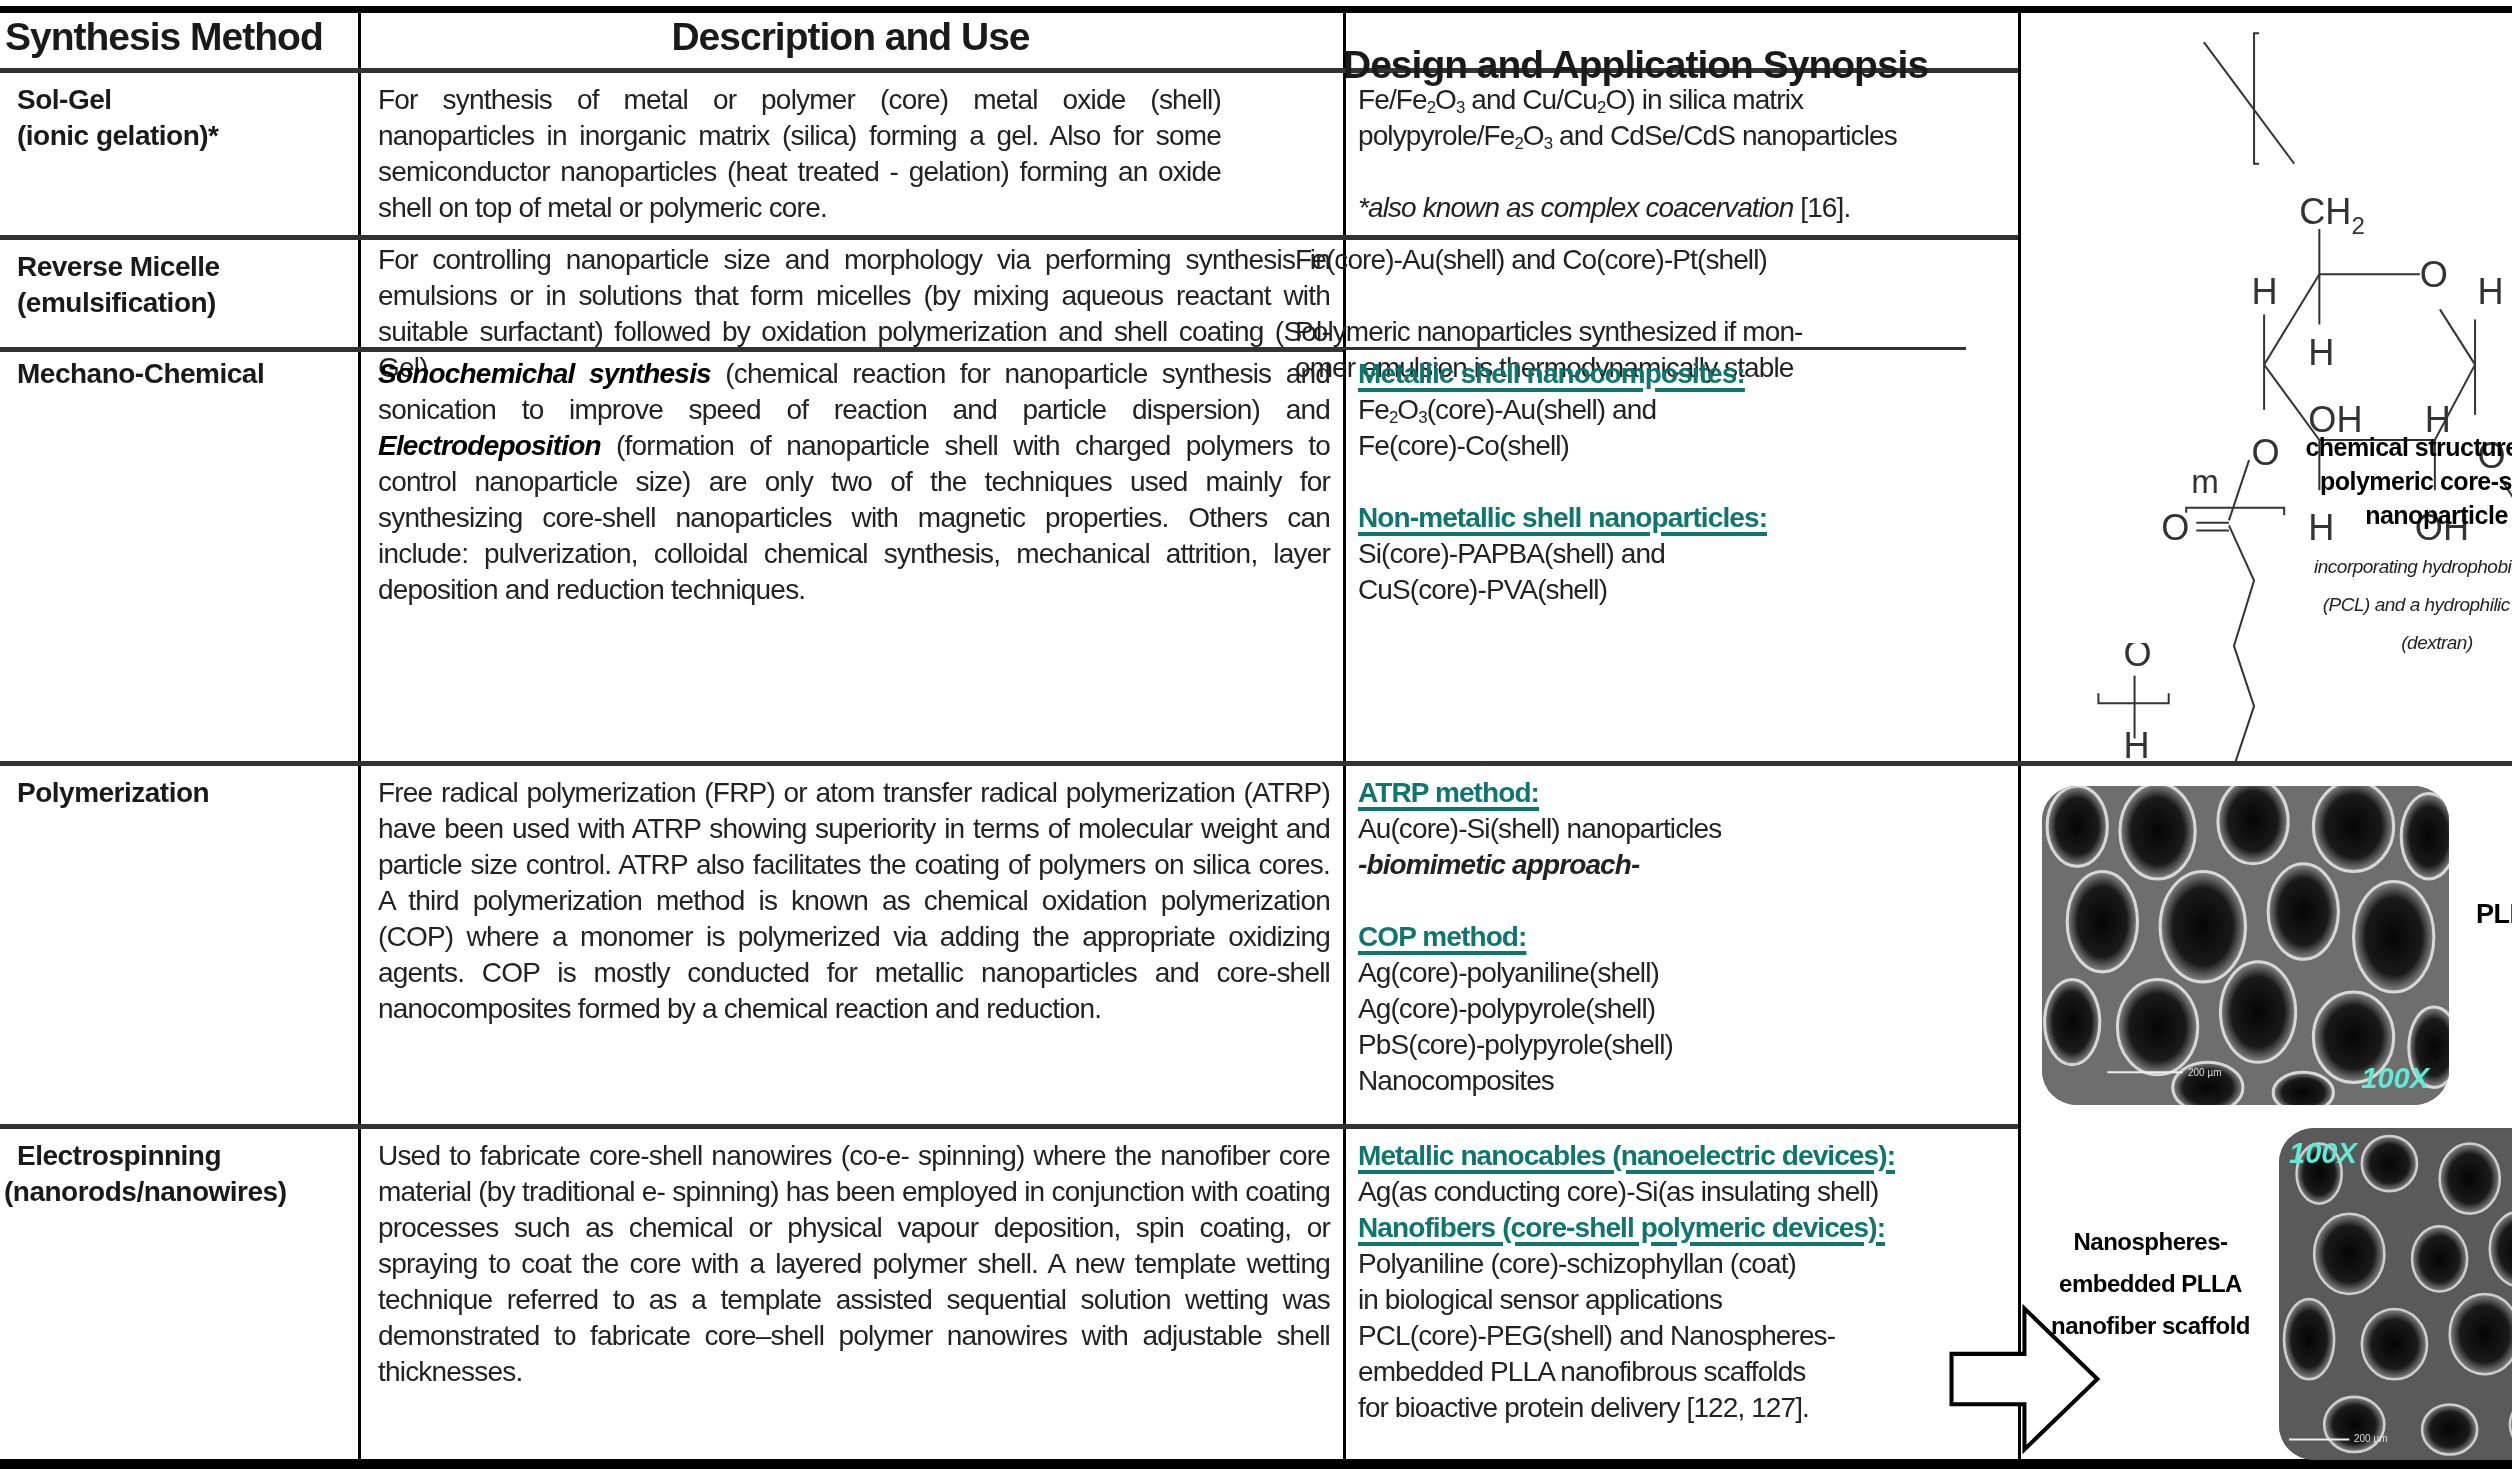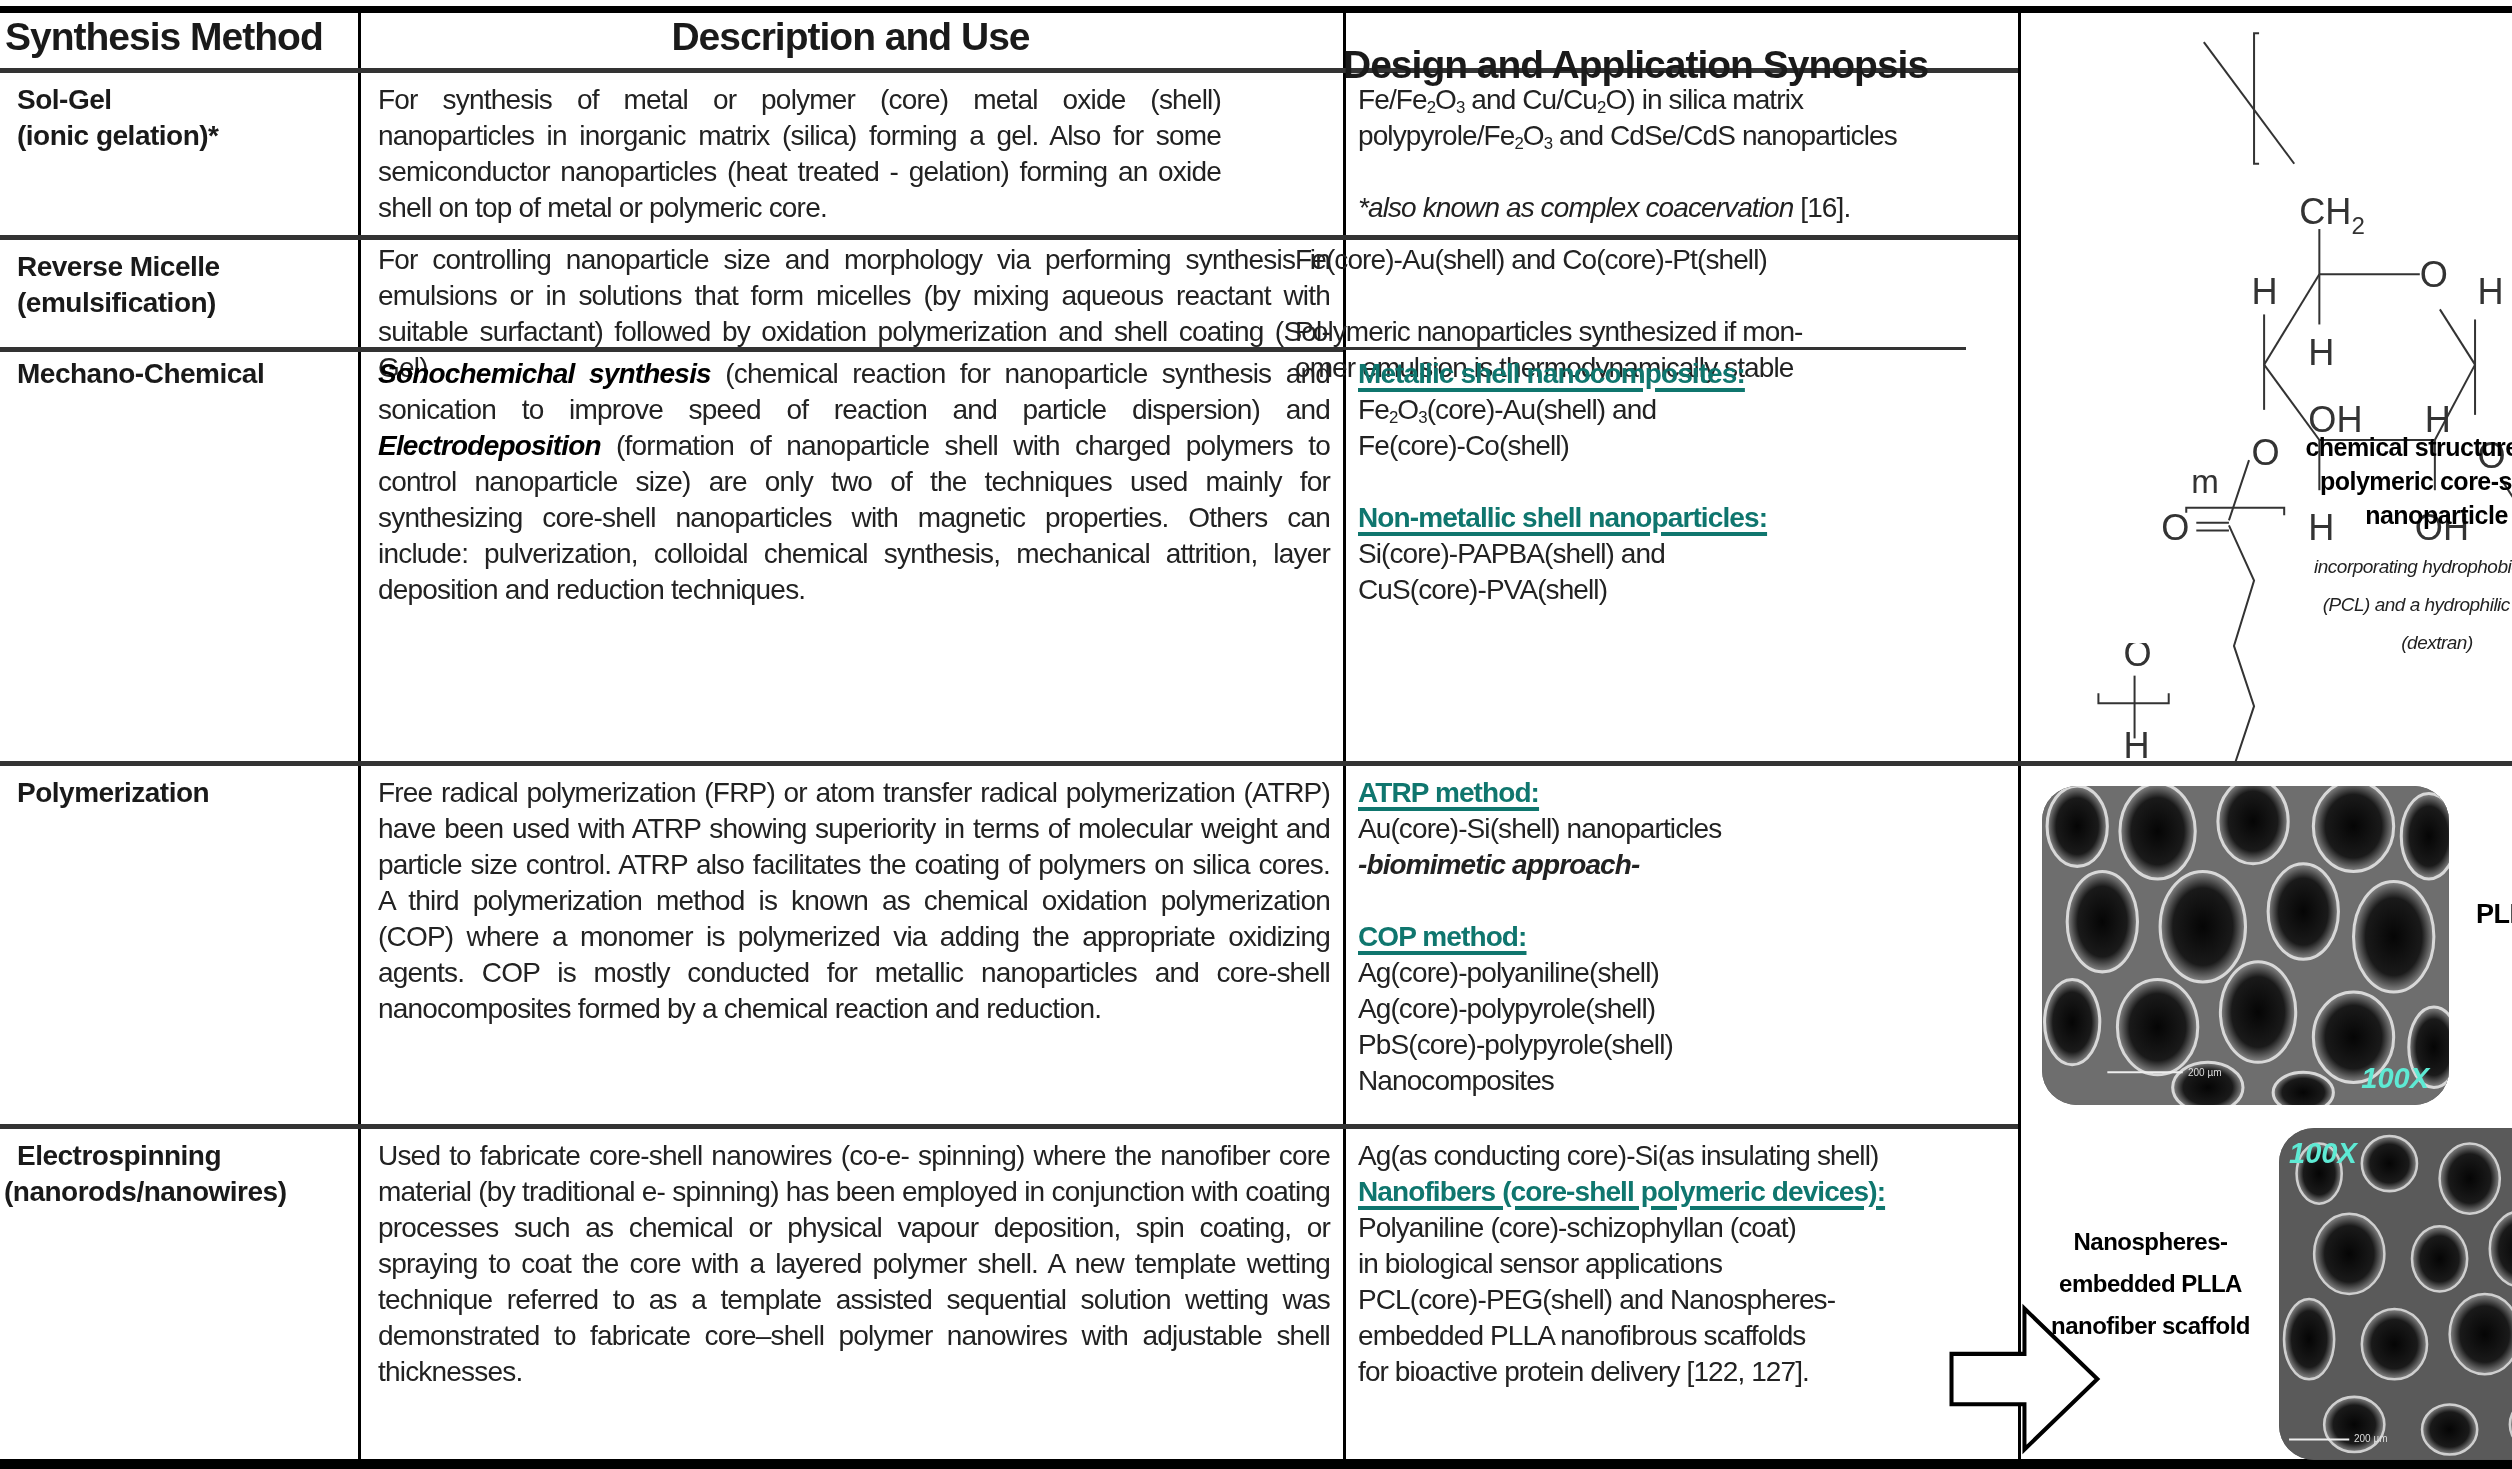--- a/index.html
+++ b/index.html
@@ -94,20 +94,21 @@
   <div>PbS(core)-polypyrole(shell)</div>
   <div>Nanocomposites</div>
 </div>
 
 <div class="cell m" style="left:0;top:1129px;width:358px;">
   <div>Electrospinning</div>
   <div style="margin-left:-13px;">(nanorods/nanowires)</div>
 </div>
 <div class="cell d" style="left:358px;top:1129px;width:985px;">Used to fabricate core-shell nanowires (co-e- spinning) where the nanofiber core material (by traditional e- spinning) has been employed in conjunction with coating processes such as chemical or physical vapour deposition, spin coating, or spraying to coat the core with a layered polymer shell. A new template wetting technique referred to as a template assisted sequential solution wetting was demonstrated to fabricate core–shell polymer nanowires with adjustable shell thicknesses.</div>
 <div class="cell s" style="left:1343px;top:1129px;width:675px;">
+  <div class="u">Metallic nanocables (nanoelectric devices):</div>
   <div>Ag(as conducting core)-Si(as insulating shell)</div>
   <div class="u">Nanofibers (core-shell polymeric devices):</div>
   <div>Polyaniline (core)-schizophyllan (coat)</div>
   <div>in biological sensor applications</div>
   <div>PCL(core)-PEG(shell) and Nanospheres-</div>
   <div>embedded PLLA nanofibrous scaffolds</div>
   <div> for bioactive protein delivery [122, 127].</div>
 </div>
 
 <svg style="position:absolute;left:2018px;top:13px;" width="670" height="748" viewBox="0 0 1334 1489">

